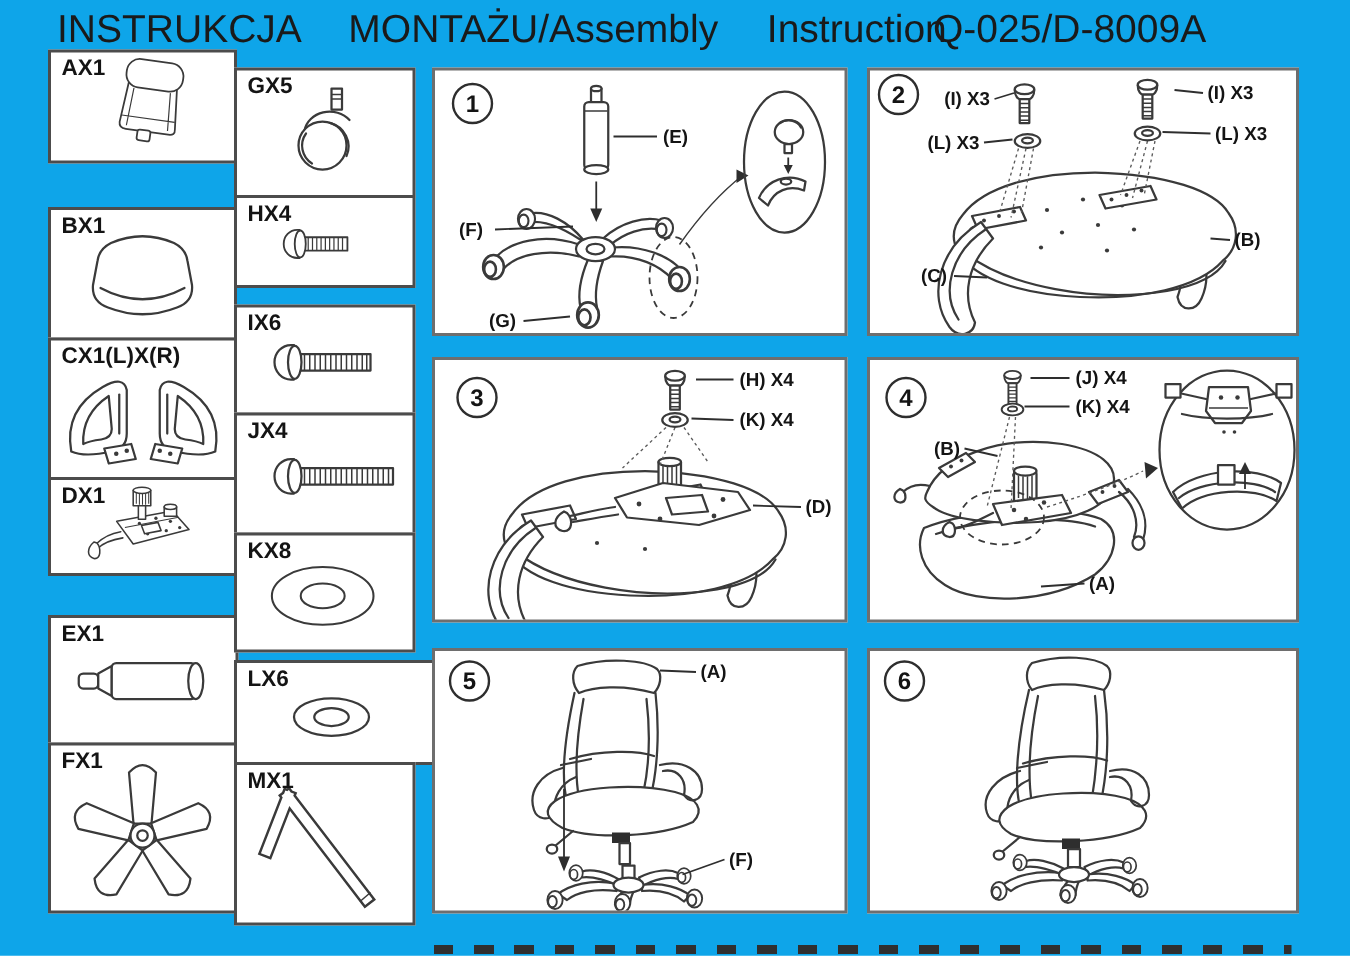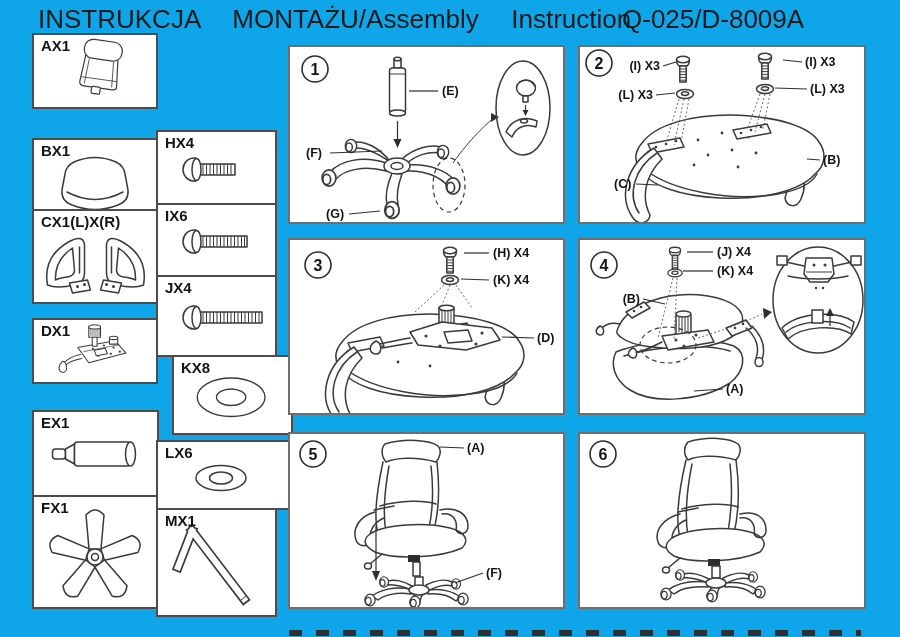--- a/index.html
+++ b/index.html
@@ -65,21 +65,21 @@
   </div>
   <div class="cell" style="left:32px;top:138px;width:126px;height:89px">
     <span class="plabel">BX1</span>
     <svg viewBox="0 0 122 85">
       <g>
         <path class="wh" d="M40,22 Q61,13 82,22 Q90,26 91,34 L94,50 Q95,61 84,65 Q61,74 38,65 Q27,61 28,50 L31,34 Q32,26 40,22 Z"></path>
         <path class="ln" d="M33,52 Q61,67 89,52"></path>
       </g>
     </svg>
   </div>
-  <div class="cell" style="left:32px;top:209px;width:127px;height:95px">
+  <div class="cell" style="left:32px;top:225px;width:127px;height:95px">
     <span class="plabel">CX1(L)X(R)</span>
     <svg viewBox="0 0 122 91">
       <g>
         <g id="cx-arm">
           <path class="wh" d="M13,74 Q8,46 34,31 Q48,23 50,33 L50,62 Q50,72 40,74 Q22,78 13,74 Z"></path>
           <path class="ln" d="M21,69 Q20,49 38,37 L40,59 Q40,65 33,66 Q25,67 21,69"></path>
           <line class="ln" x1="45" y1="36" x2="45" y2="62"></line>
           <path class="wh" d="M35,72 L53,69 L56,79 L38,82 Z"></path>
           <circle class="dot" cx="43" cy="75.5" r="1.5"></circle>
             <circle class="dot" cx="50" cy="73.5" r="1.5"></circle>
@@ -133,21 +133,34 @@
         <use href="#fx-leg" transform="rotate(72 61 60)"></use>
         <use href="#fx-leg" transform="rotate(144 61 60)"></use>
         <use href="#fx-leg" transform="rotate(216 61 60)"></use>
         <use href="#fx-leg" transform="rotate(288 61 60)"></use>
         <circle class="wh" cx="61" cy="60" r="8"></circle>
         <circle class="ln" cx="61" cy="60" r="3.5"></circle>
       </g>
     </svg>
   </div>
 
-  <div class="cell" style="left:156px;top:130px;width:121px;height:75px">
+  <div class="cell" style="left:156px;top:45px;width:121px;height:87px">
+    <span class="plabel">GX5</span>
+    <svg viewBox="0 0 117 83">
+      <g>
+        <rect class="wh" x="63" y="12" width="7" height="14"></rect>
+        <path class="th" d="M63,16 H70 M63,19 H70"></path>
+        <path class="ln" d="M45,40 A17,15 0 0 1 75,33"></path>
+        <circle class="wh" cx="57" cy="50" r="16"></circle>
+        <path class="ln" d="M62,35 A16,16 0 0 1 73,57"></path>
+        <path class="ln" d="M46,42 A14,14 0 0 0 50,62"></path>
+      </g>
+    </svg>
+  </div>
+  <div class="cell" style="left:156px;top:130px;width:121px;height:62px">
     <span class="plabel">HX4</span>
     <svg viewBox="0 0 117 71">
       <g>
         <rect class="wh" x="41" y="32" width="36" height="11"></rect>
         <path class="th" d="M45,32 V43 M48.5,32 V43 M52,32 V43 M55.5,32 V43 M59,32 V43 M62.5,32 V43 M66,32 V43 M69.5,32 V43 M73,32 V43"></path>
         <path class="wh" d="M36,26 A11,11.5 0 0 0 36,49 L38,49 L38,26 Z"></path>
         <ellipse class="wh" cx="38.5" cy="37.5" rx="4.5" ry="11"></ellipse>
       </g>
     </svg>
   </div>
@@ -166,21 +179,21 @@
     <span class="plabel">JX4</span>
     <svg viewBox="0 0 117 78">
       <g>
         <rect class="wh" x="41" y="35" width="63" height="11"></rect>
         <path class="th" d="M45,35 V46 M48.5,35 V46 M52,35 V46 M55.5,35 V46 M59,35 V46 M62.5,35 V46 M66,35 V46 M69.5,35 V46 M73,35 V46 M76.5,35 V46 M80,35 V46 M83.5,35 V46 M87,35 V46 M90.5,35 V46 M94,35 V46 M97.5,35 V46 M101,35 V46"></path>
         <path class="wh" d="M36,29 A11,11.5 0 0 0 36,52 L38,52 L38,29 Z"></path>
         <ellipse class="wh" cx="38.5" cy="40.5" rx="4.5" ry="11"></ellipse>
       </g>
     </svg>
   </div>
-  <div class="cell" style="left:172px;top:355px;width:121px;height:80px">
+  <div class="cell" style="left:156px;top:355px;width:121px;height:80px">
     <span class="plabel">KX8</span>
     <svg viewBox="0 0 117 83">
       <g>
         <ellipse class="wh" cx="57" cy="44" rx="37" ry="21"></ellipse>
         <ellipse class="wh" cx="57" cy="44" rx="16" ry="9"></ellipse>
       </g>
     </svg>
   </div>
   <div class="cell" style="left:156px;top:440px;width:137px;height:70px">
     <span class="plabel">LX6</span>

